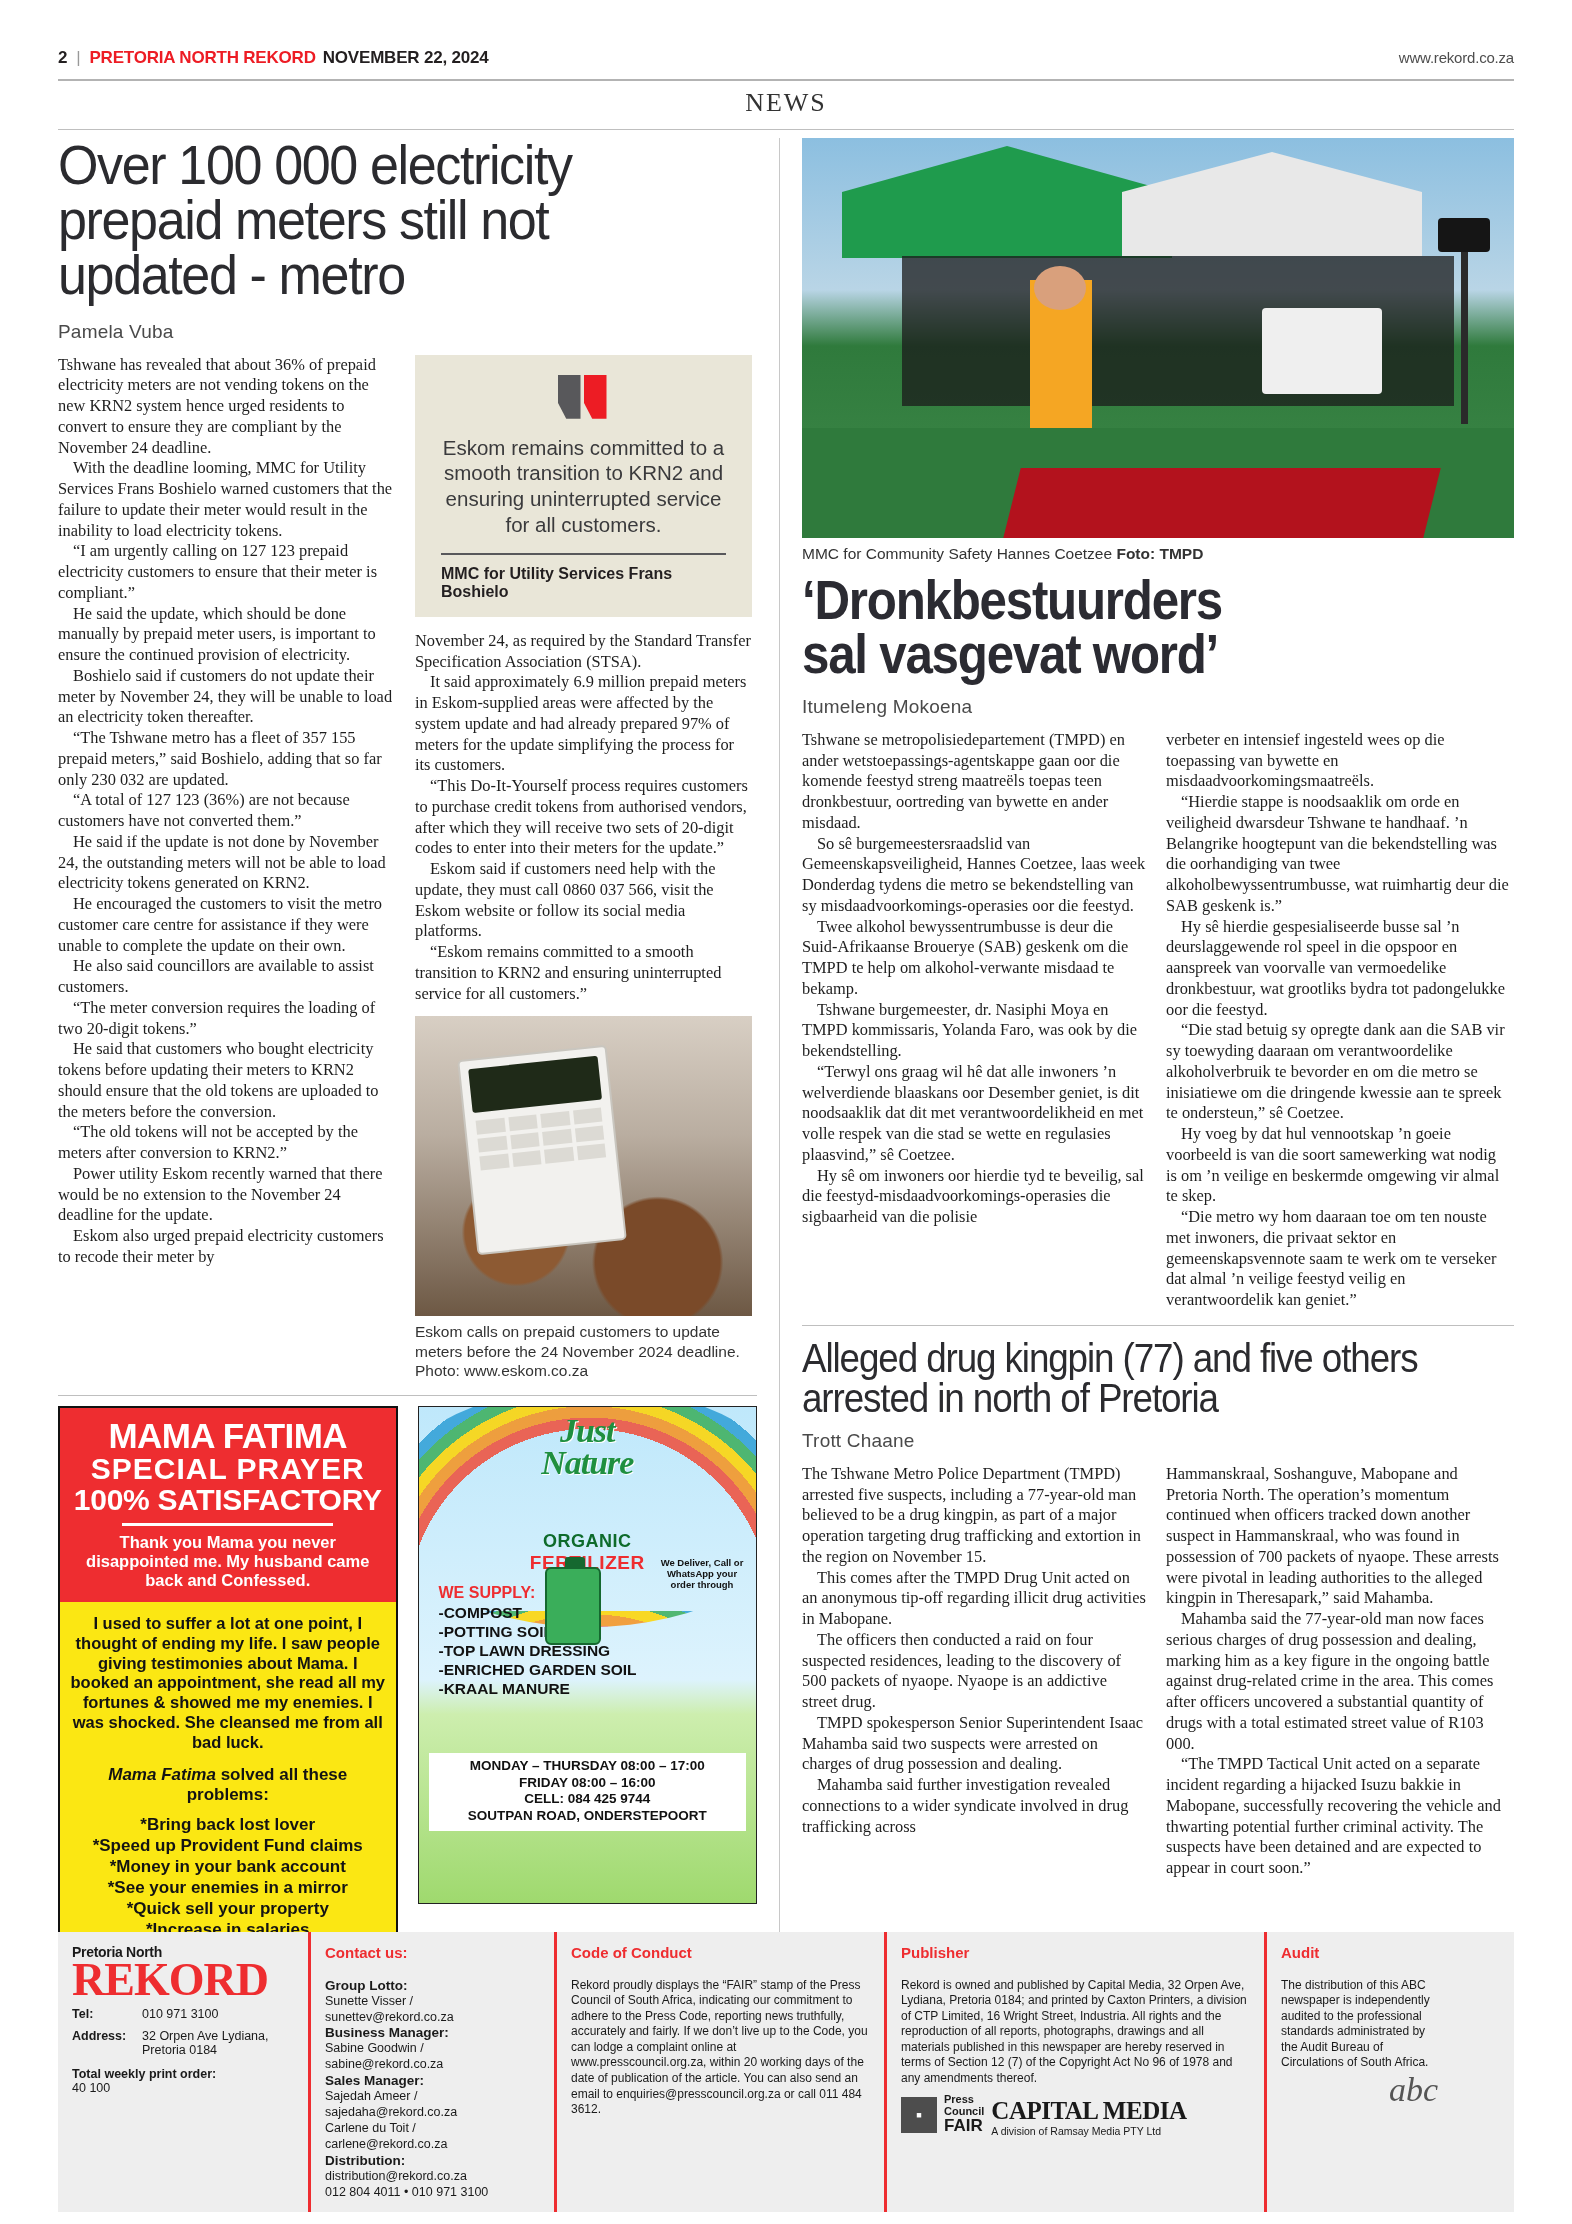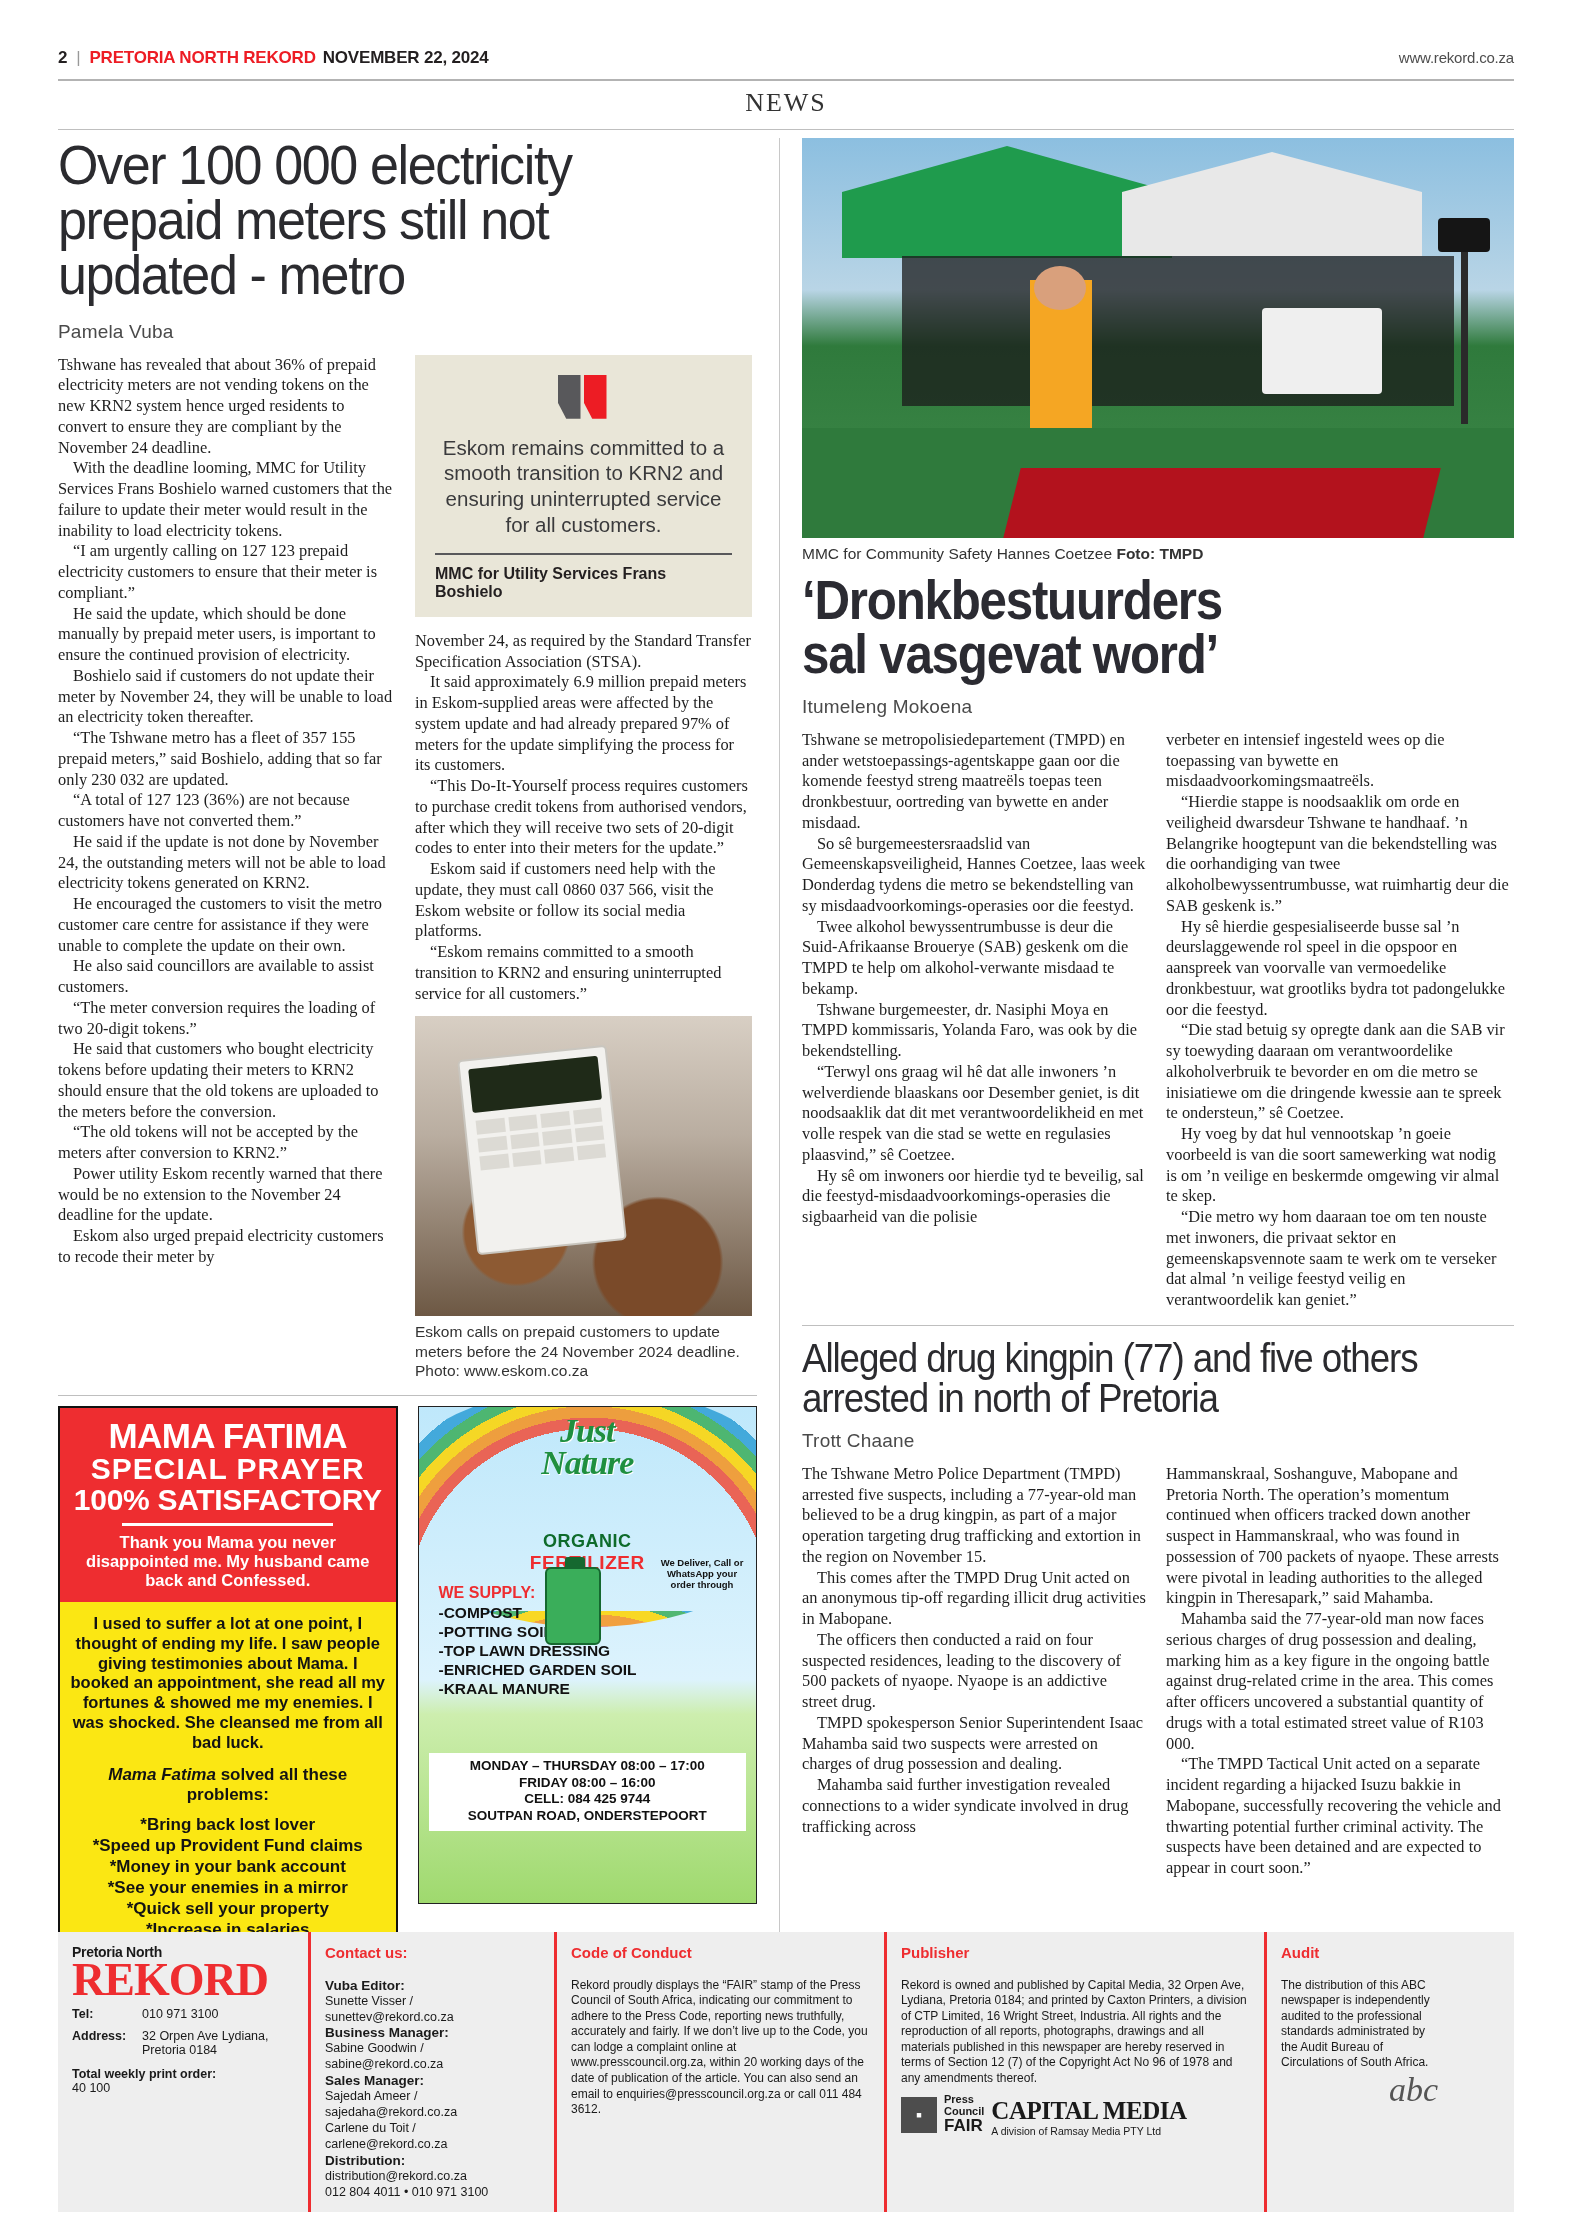--- a/index.html
+++ b/index.html
@@ -41,21 +41,21 @@
   .body-cols { display:flex; gap:20px; }
   .bcol { width:337px; }
   p.bt {
     font-family:"Liberation Serif", serif;
     font-size:16.4px; line-height:1.265; text-align:left; color:#1e1e1e;
     text-indent:15px; hyphens:auto;
   }
   p.bt.first { text-indent:0; }
 
   
-  .pullquote { background:#e9e6d8; padding:20px 20px 16px; margin-bottom:14px; }
+  .pullquote { background:#e9e6d8; padding:20px 26px 16px; margin-bottom:14px; }
   .qmark { width:52px; height:44px; margin:0 auto 16px; position:relative; }
   .qmark .g, .qmark .r { position:absolute; top:0; width:23px; height:44px; }
   .qmark .g { left:0; background:#58585b; clip-path:polygon(0 0,100% 0,100% 100%,38% 100%,0 62%); }
   .qmark .r { left:26px; background:#ed1c24; clip-path:polygon(0 0,100% 0,100% 100%,38% 100%,0 62%); }
   .pq-text { text-align:center; font-size:20.5px; line-height:1.26; color:#3a3a3c; }
   .pq-rule { height:2px; background:#58585b; margin:15px 0 10px; }
   .pq-attr { font-size:16px; font-weight:bold; color:#231f20; }
 
   
   .photo { position:relative; overflow:hidden; }
@@ -387,21 +387,21 @@
         <span>32 Orpen Ave Lydiana, Pretoria 0184</span>
       </div>
       <div style="margin-top:10px;">
         <b>Total weekly print order:</b>
         <div style="text-align:left;">40 100</div>
       </div>
     </div>
 
     <div class="fcol f2">
       <div class="f-head">Contact us:</div>
-      <div class="f-sub">Vuba Editor:</div>
+      <div class="f-sub">Group Lotto:</div>
       <div class="f-line">Sunette Visser / sunettev@rekord.co.za</div>
       <div class="f-sub">Business Manager:</div>
       <div class="f-line">Sabine Goodwin / sabine@rekord.co.za</div>
       <div class="f-sub">Sales Manager:</div>
       <div class="f-line">Sajedah Ameer / sajedaha@rekord.co.za</div>
       <div class="f-line">Carlene du Toit / carlene@rekord.co.za</div>
       <div class="f-sub">Distribution:</div>
       <div class="f-line">distribution@rekord.co.za</div>
       <div class="f-line">012 804 4011 • 010 971 3100</div>
     </div>

